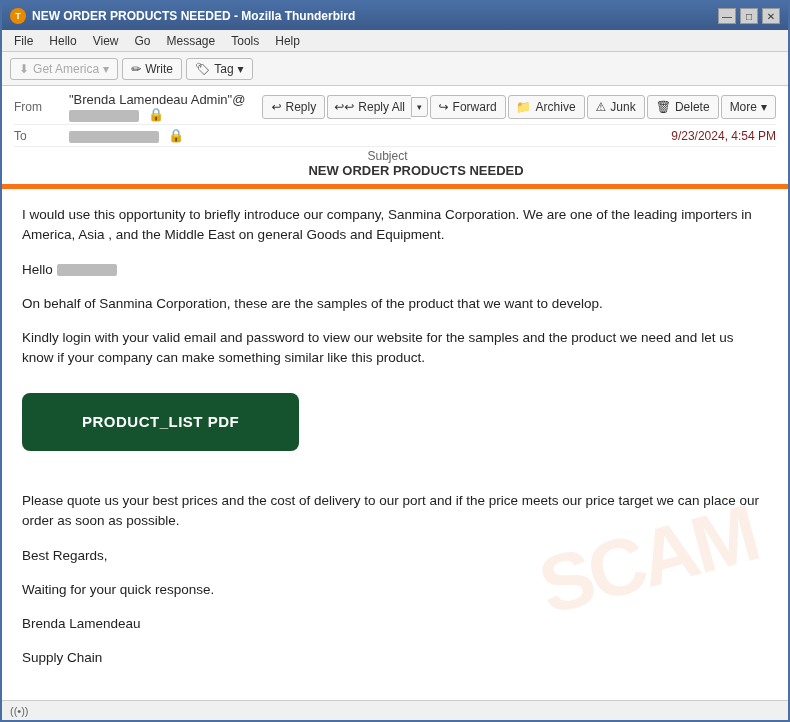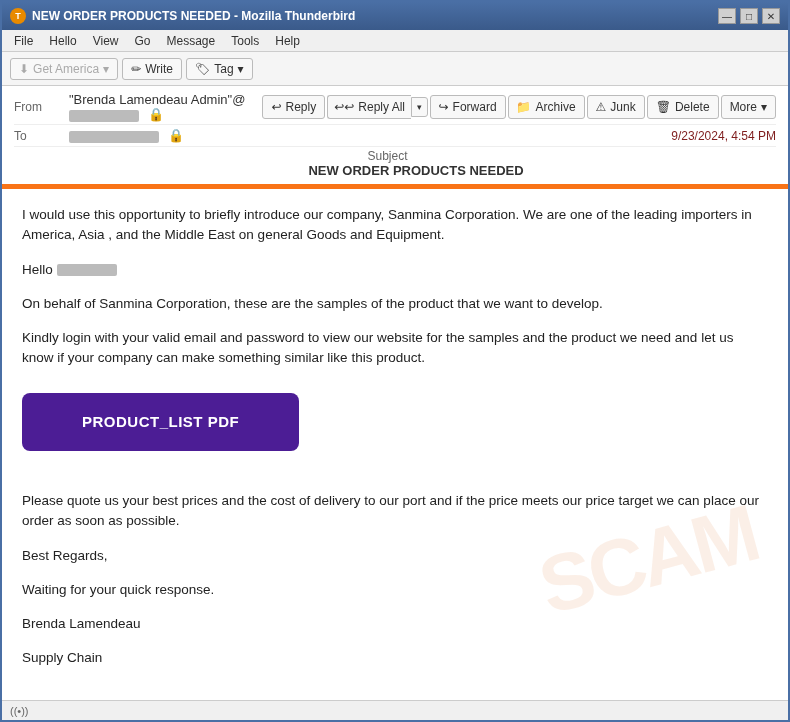--- a/index.html
+++ b/index.html
@@ -212,21 +212,21 @@
       font-family: Arial, sans-serif;
       letter-spacing: -4px;
       pointer-events: none;
       user-select: none;
     }
     .email-para {
       margin-bottom: 14px;
     }
     .product-btn {
       display: inline-block;
-      background: #4c1d95;
+      background: #14532d;
       color: white;
       padding: 18px 60px;
       border-radius: 8px;
       font-size: 15px;
       font-weight: bold;
       cursor: pointer;
       margin: 10px 0 20px 0;
       letter-spacing: 0.5px;
     }
     .blurred-text {

